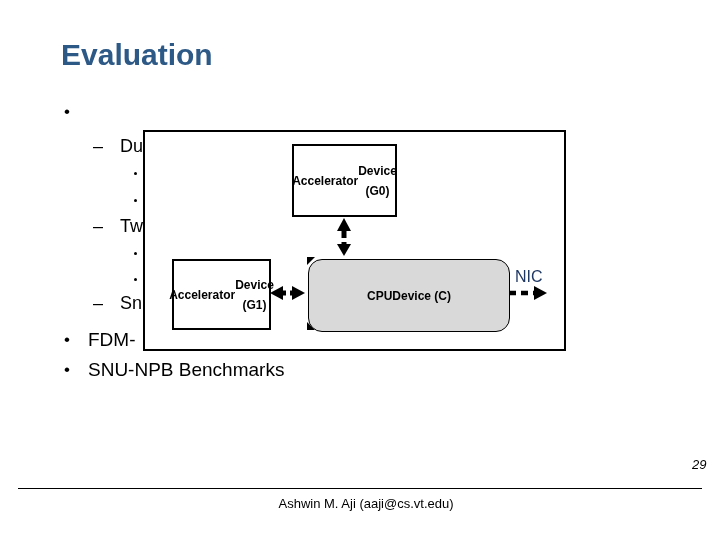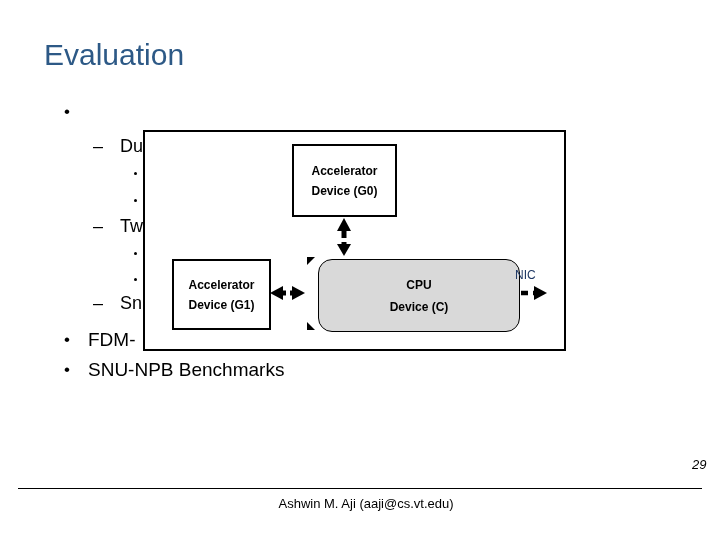--- a/index.html
+++ b/index.html
@@ -8,26 +8,26 @@
     position: relative;
     width: 720px;
     height: 540px;
     background: #ffffff;
     font-family: "Liberation Sans", sans-serif;
     color: #000000;
     overflow: hidden;
   }
   .title {
     position: absolute;
-    left: 44px;
+    left: 61px;
     top: 38px;
     font-size: 30px;
     letter-spacing: 0px;
     color: #2d5986;
-    font-weight: 400;
+    font-weight: 700;
   }
   
   .b-row {
     position: absolute;
     display: flex;
     align-items: flex-start;
     font-size: 19px;
     line-height: 22px;
     z-index: 1;
     white-space: nowrap;
@@ -60,43 +60,43 @@
     height: 221px;
     background: #ffffff;
     border: 2px solid #000000;
     z-index: 5;
   }
   .dbox {
     position: absolute;
     background: #ffffff;
     border: 2px solid #000000;
     display: flex;
-    flex-direction: column;
+    flex-direction: row;
     align-items: center;
     justify-content: center;
     font-size: 12px;
     font-weight: bold;
     line-height: 20px;
     text-align: center;
     z-index: 2;
   }
   .dbox.g0 { left: 147px; top: 12px;  width: 105px; height: 73px; }
   .dbox.g1 { left: 27px;  top: 127px; width: 99px;  height: 71px; }
   .dbox.cpu {
-    left: 173px; top: 127px; width: 202px; height: 73px;
+    left: 163px; top: 127px; width: 202px; height: 73px;
     background: #d9d9d9;
     border: 1.5px solid #000000;
     border-radius: 14px;
     line-height: 22px;
   }
   .nic-label {
     position: absolute;
     left: 370px;
     top: 136px;
-    font-size: 12px;
+    font-size: 16px;
     color: #1f3864;
     z-index: 3;
     text-align: right;
   }
   .arrows { position: absolute; left: -2px; top: -2px; width: 423px; height: 221px; z-index: 1; }
   
   .footer-line {
     position: absolute;
     left: 18px;
     top: 488px;

